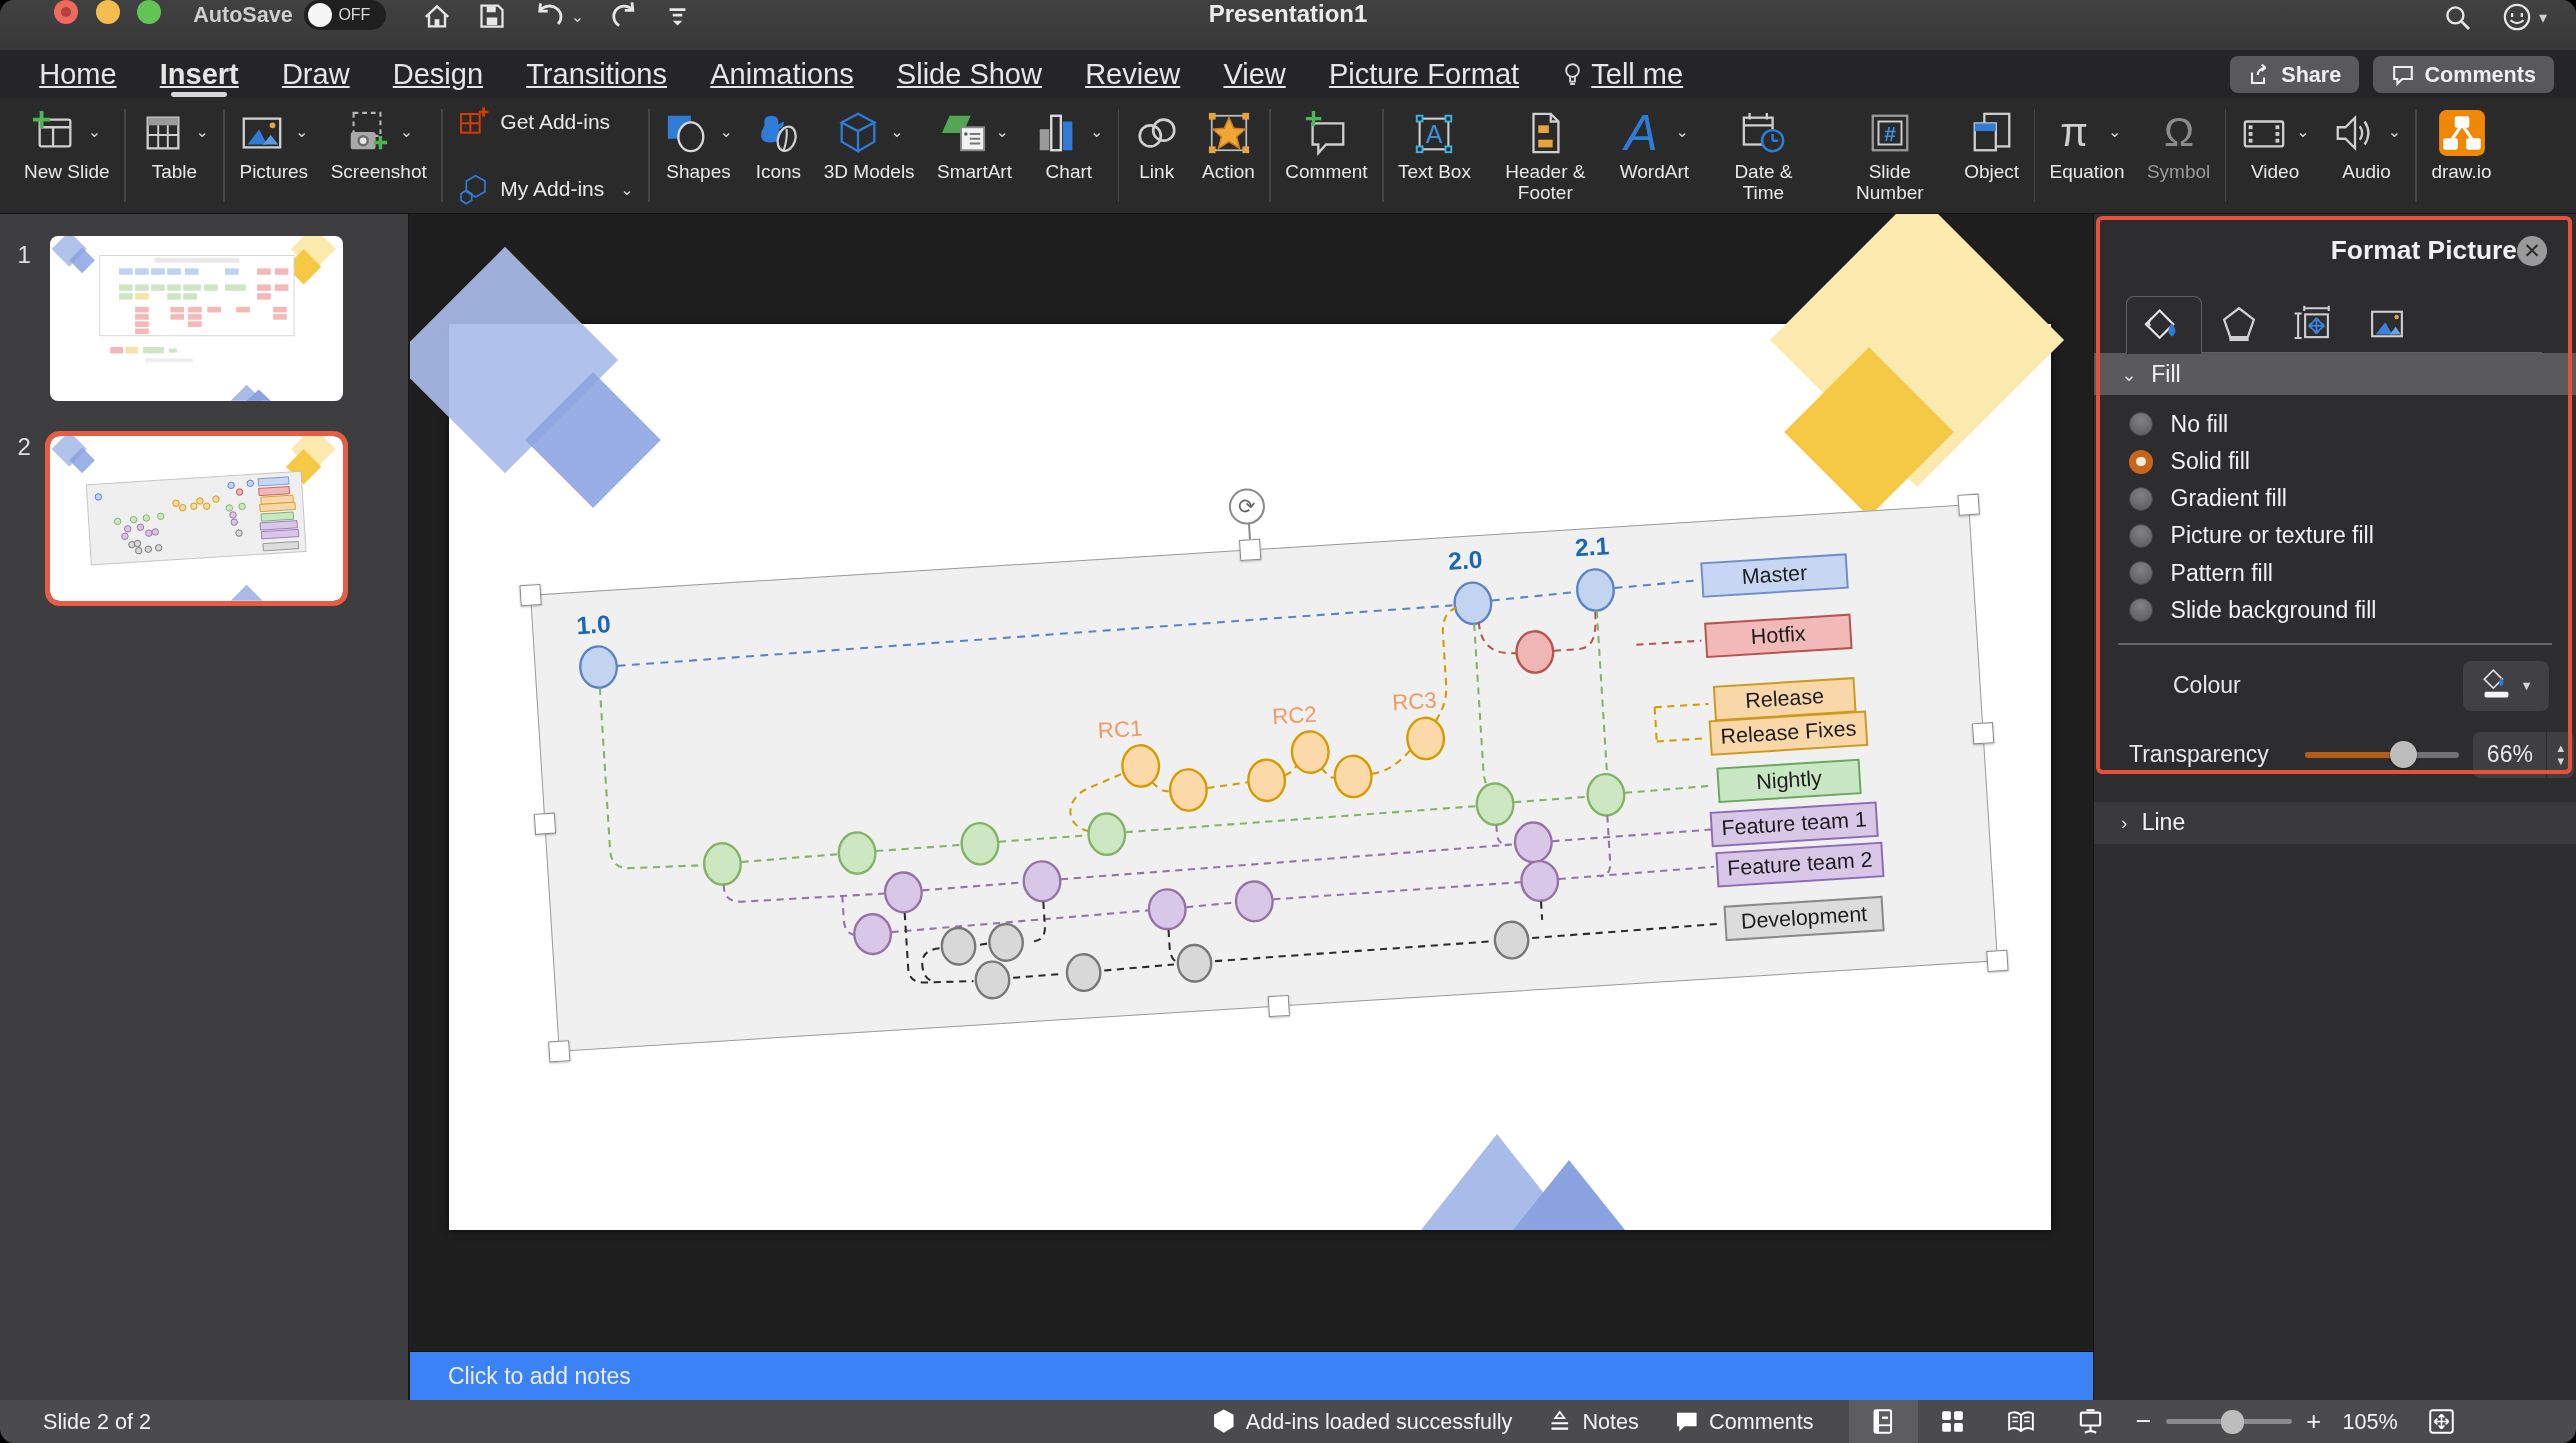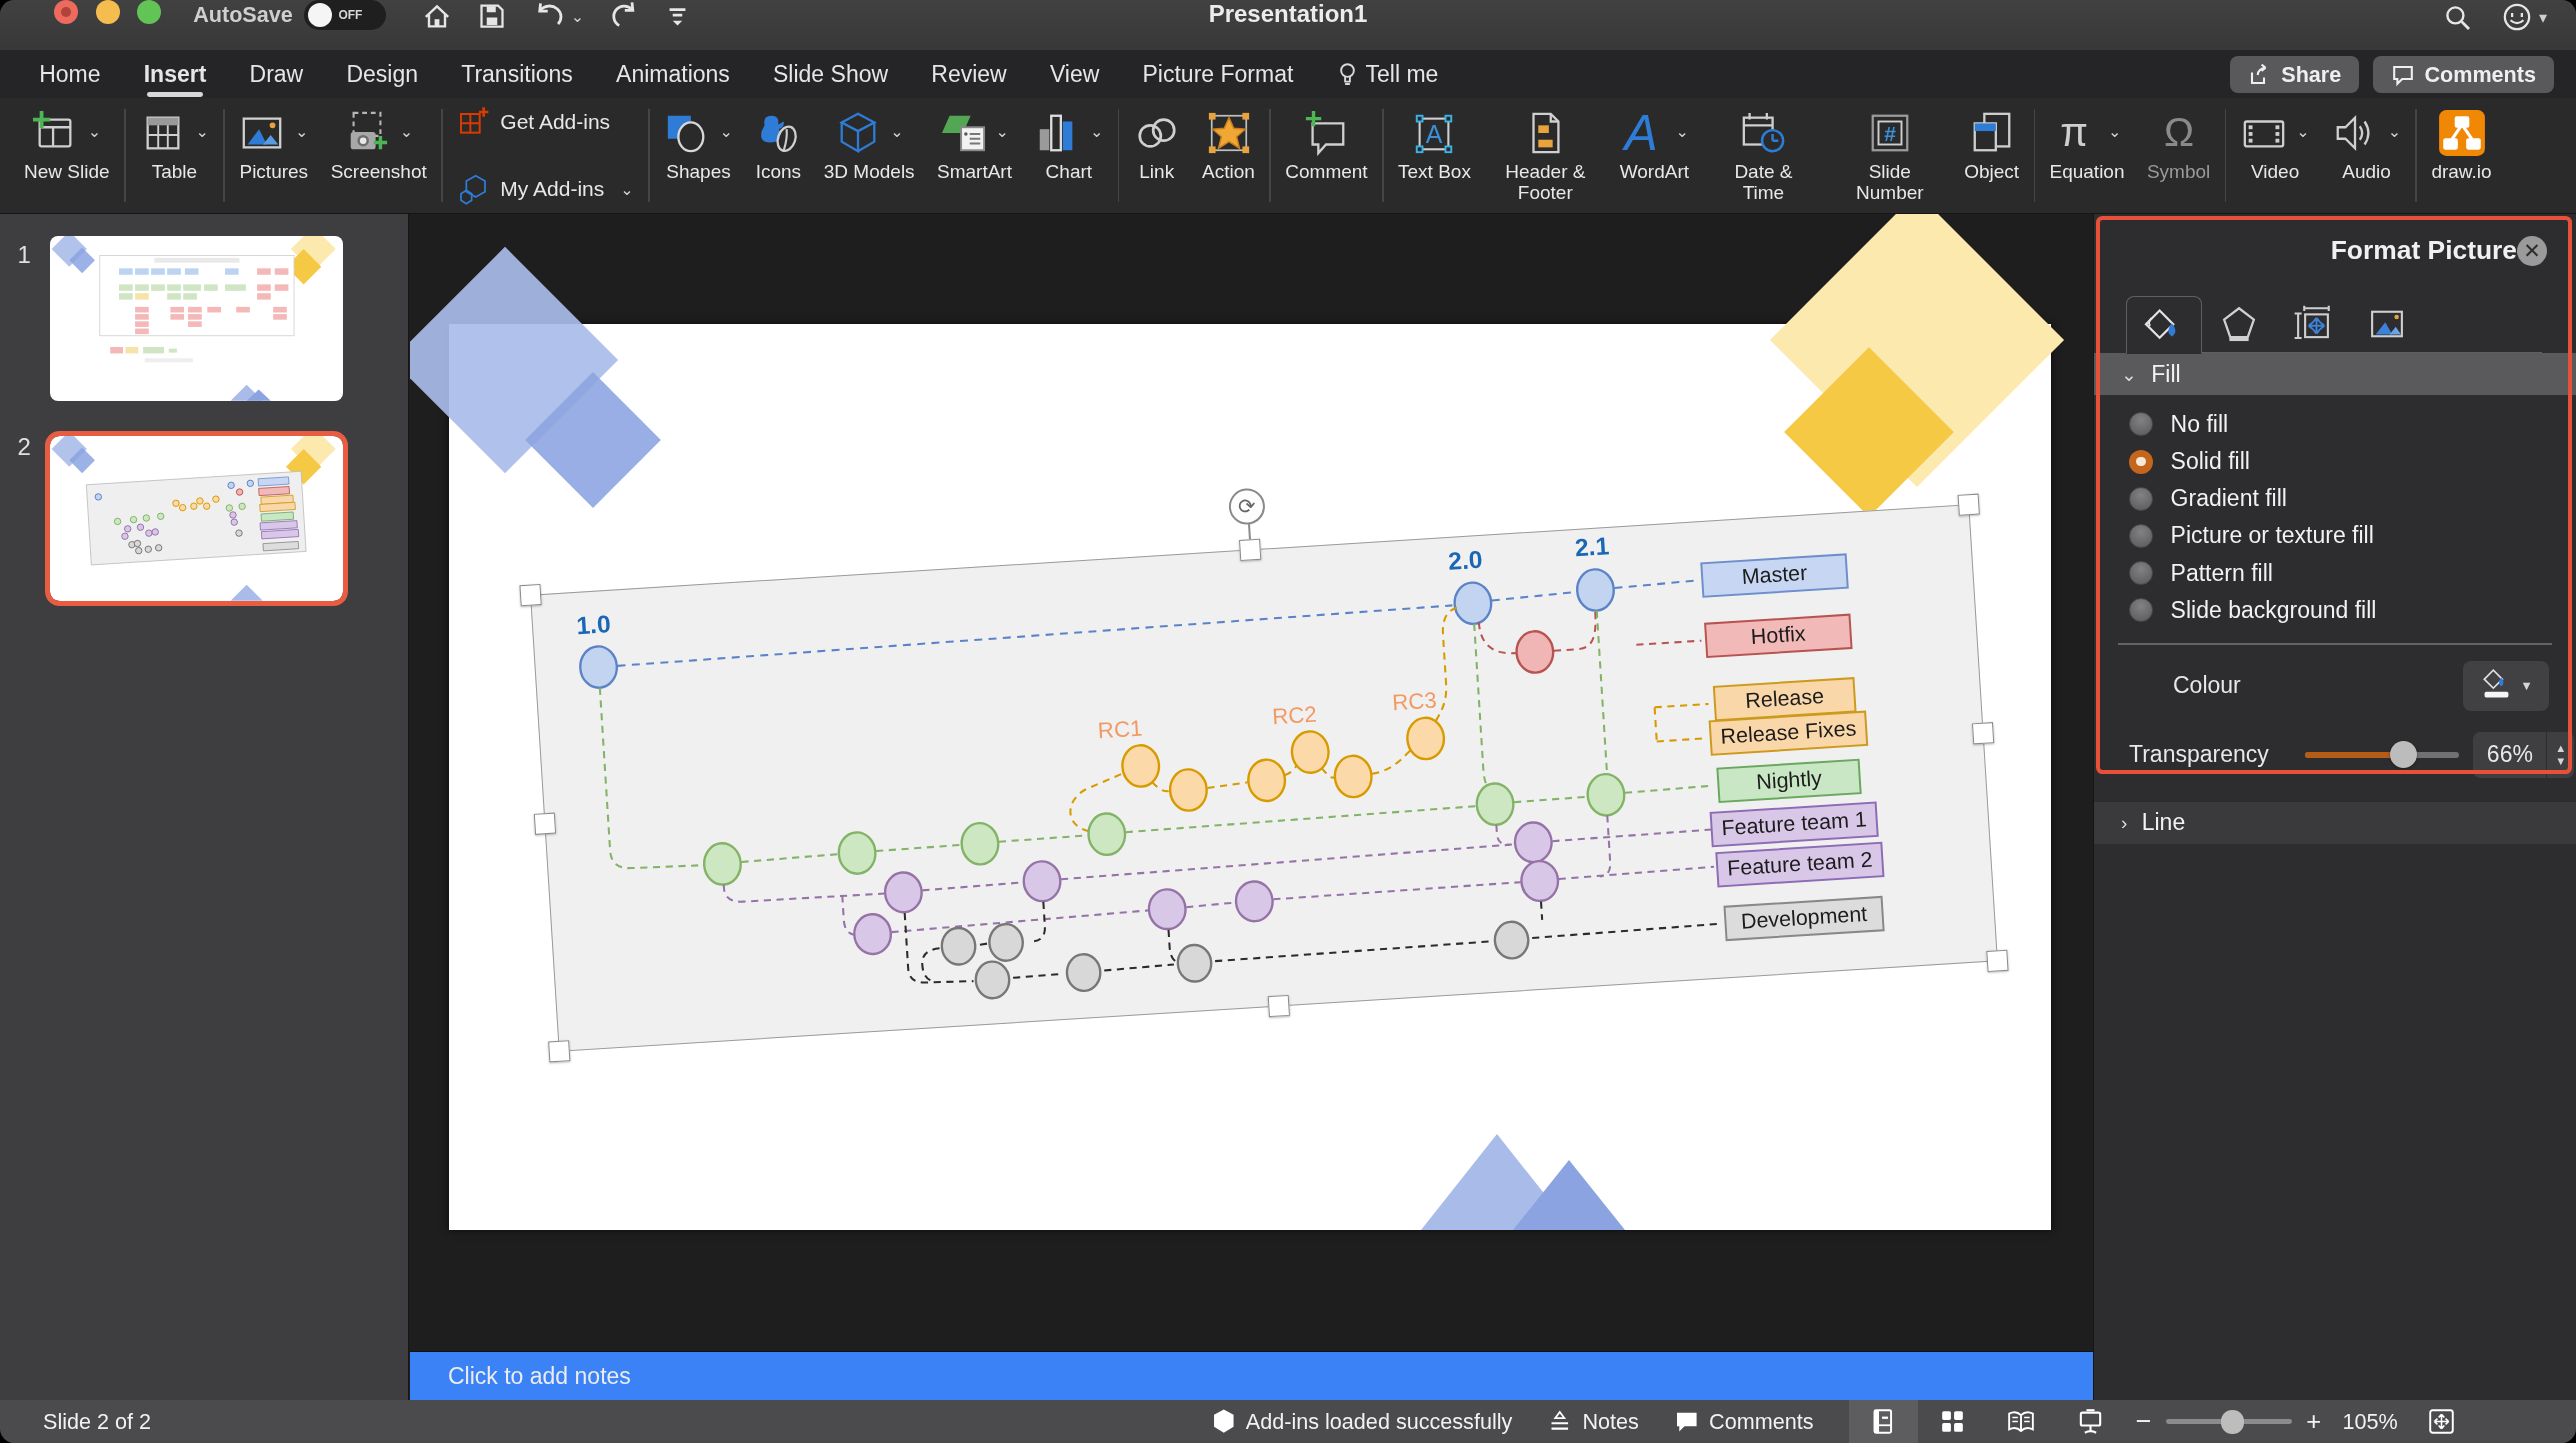--- a/index.html
+++ b/index.html
@@ -11,29 +11,29 @@
   .lights{display:flex;gap:17.6px;margin-left:42px;}
   .light{width:24px;height:24px;border-radius:50%;}
   .light.red{background:#ee6a5f;position:relative;}
   .light.red::after{content:"";position:absolute;left:7.2px;top:7.2px;width:9.6px;height:9.6px;border-radius:50%;background:#b1443a;}
   .light.yellow{background:#f5bd4f;}
   .light.green{background:#61c454;}
   .autosave{display:flex;align-items:center;margin-left:32px;gap:11.2px;}
   .autosave .as-label{font-size:21.6px;color:#cfcfcf;font-weight:bold;}
   .toggle{width:74px;height:30px;border-radius:16px;background:#1f1f1f;display:flex;align-items:center;padding:0 4px;}
   .knob{width:24px;height:24px;border-radius:50%;background:#f5f5f5;}
-  .toggle .off{font-size:12px;color:#d8d8d8;font-weight:bold;margin-left:6.4px;}
+  .toggle .off{font-size:16px;color:#d8d8d8;font-weight:normal;margin-left:6.4px;}
   .tb-icons{display:flex;align-items:center;gap:24px;margin-left:35px;}
   .tb-btn{display:flex;align-items:center;}
   .title-center{position:absolute;left:0;right:0;text-align:center;font-size:24px;font-weight:bold;color:#ececec;pointer-events:none;}
   .tb-right{position:absolute;right:29px;display:flex;align-items:center;gap:27px;}
   .chev-sm{font-size:16px;color:#cfcfcf;margin-left:4.8px;}
   
   .tabrow{position:absolute;top:50px;left:0;right:0;height:49px;background:#252527;display:flex;align-items:center;padding-left:17.6px;}
-  .tab{position:relative;font-size:23px;color:#e6e6e6;padding:0 21.6px;height:100%;display:flex;align-items:center;gap:8px;}
+  .tab{position:relative;font-size:29px;color:#e6e6e6;padding:0 21.6px;height:100%;display:flex;align-items:center;gap:8px;text-decoration:underline;}
   .tab.active{font-weight:bold;}
   .tab.active::after{content:"";position:absolute;left:50%;transform:translateX(-50%);bottom:2.4px;width:56px;height:4.8px;border-radius:2.4px;background:#d8d8d8;}
   .pillbtn{height:37px;border-radius:8px;background:#59595b;display:flex;align-items:center;gap:9.6px;padding:0 17.6px;font-size:21.6px;font-weight:bold;color:#efefef;}
   .tabrow .btns{position:absolute;right:22.4px;display:flex;gap:14.4px;}
   
   .ribbon{position:absolute;top:98px;left:0;right:0;height:115px;background:#2a2a2b;border-bottom:1.6px solid #151515;
           display:flex;align-items:stretch;padding-left:11.2px;}
   .rgroup{display:flex;align-items:flex-start;padding:8px 12.8px 0 12.8px;gap:22.4px;}
   .rdivider{width:1.6px;background:#454546;margin:11.2px 1.6px;}
   .rbtn{display:flex;flex-direction:column;align-items:center;color:#e8e8e8;font-size:19px;line-height:1.15;text-align:center;}

